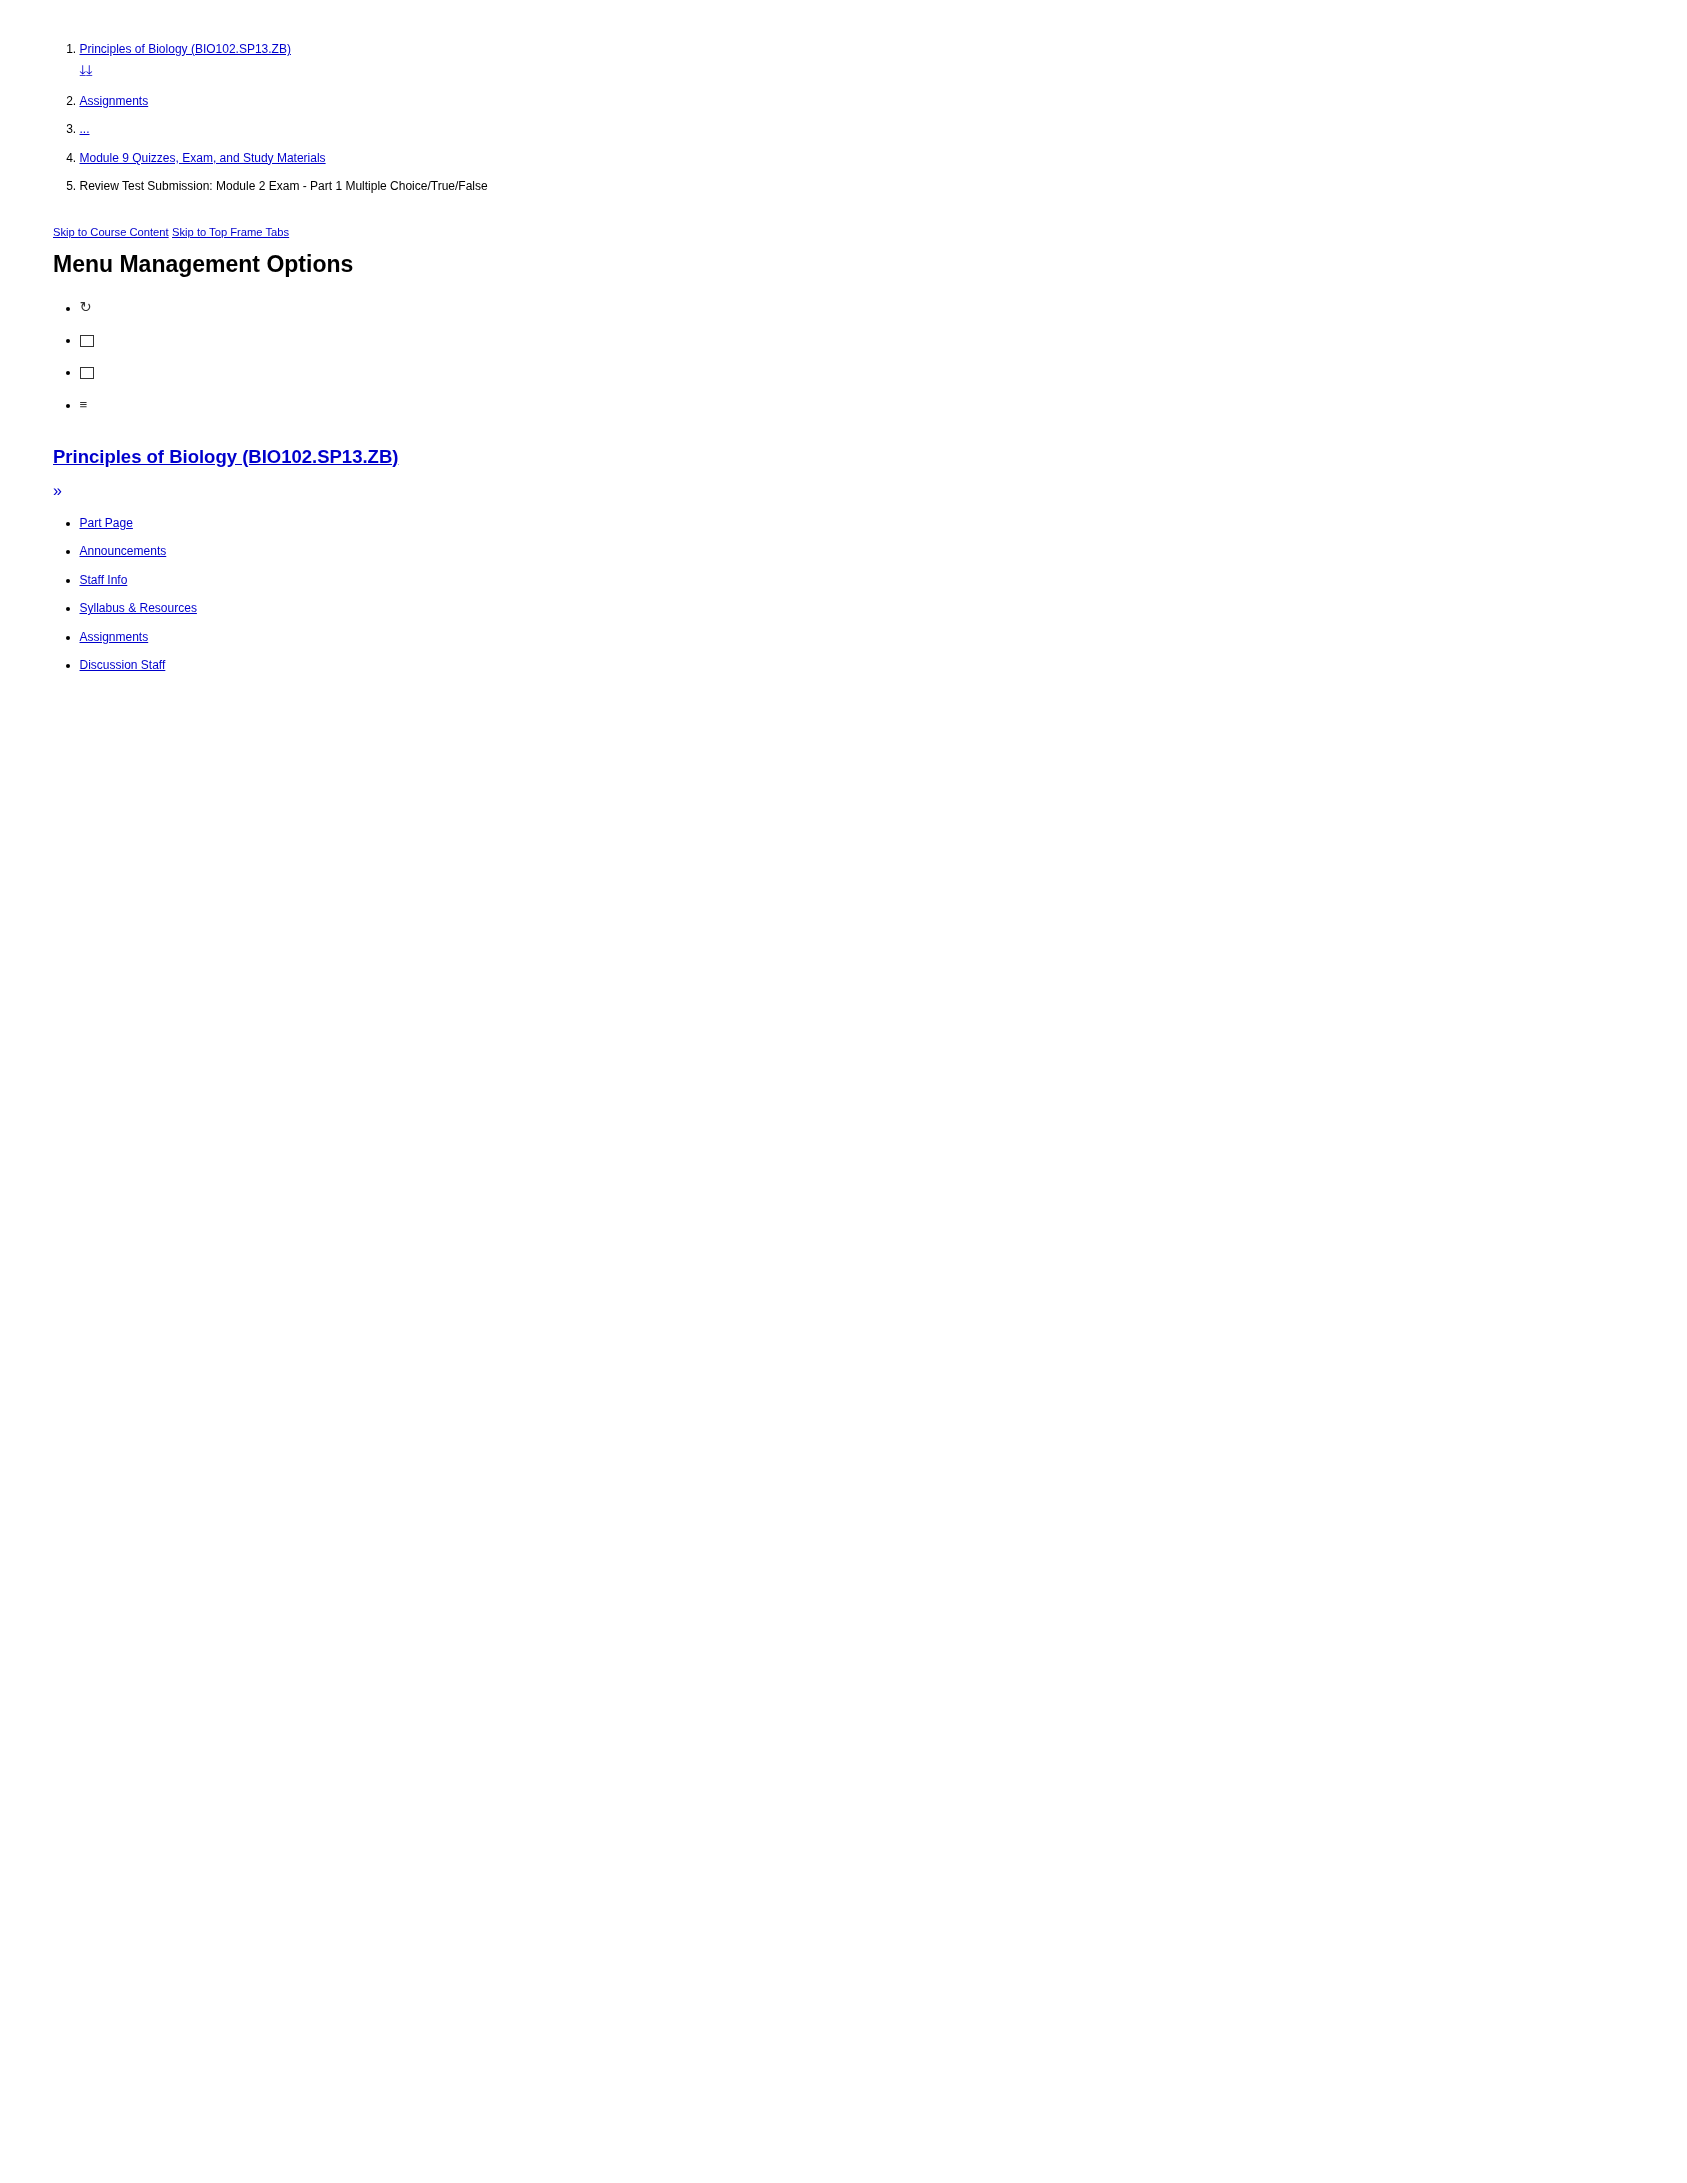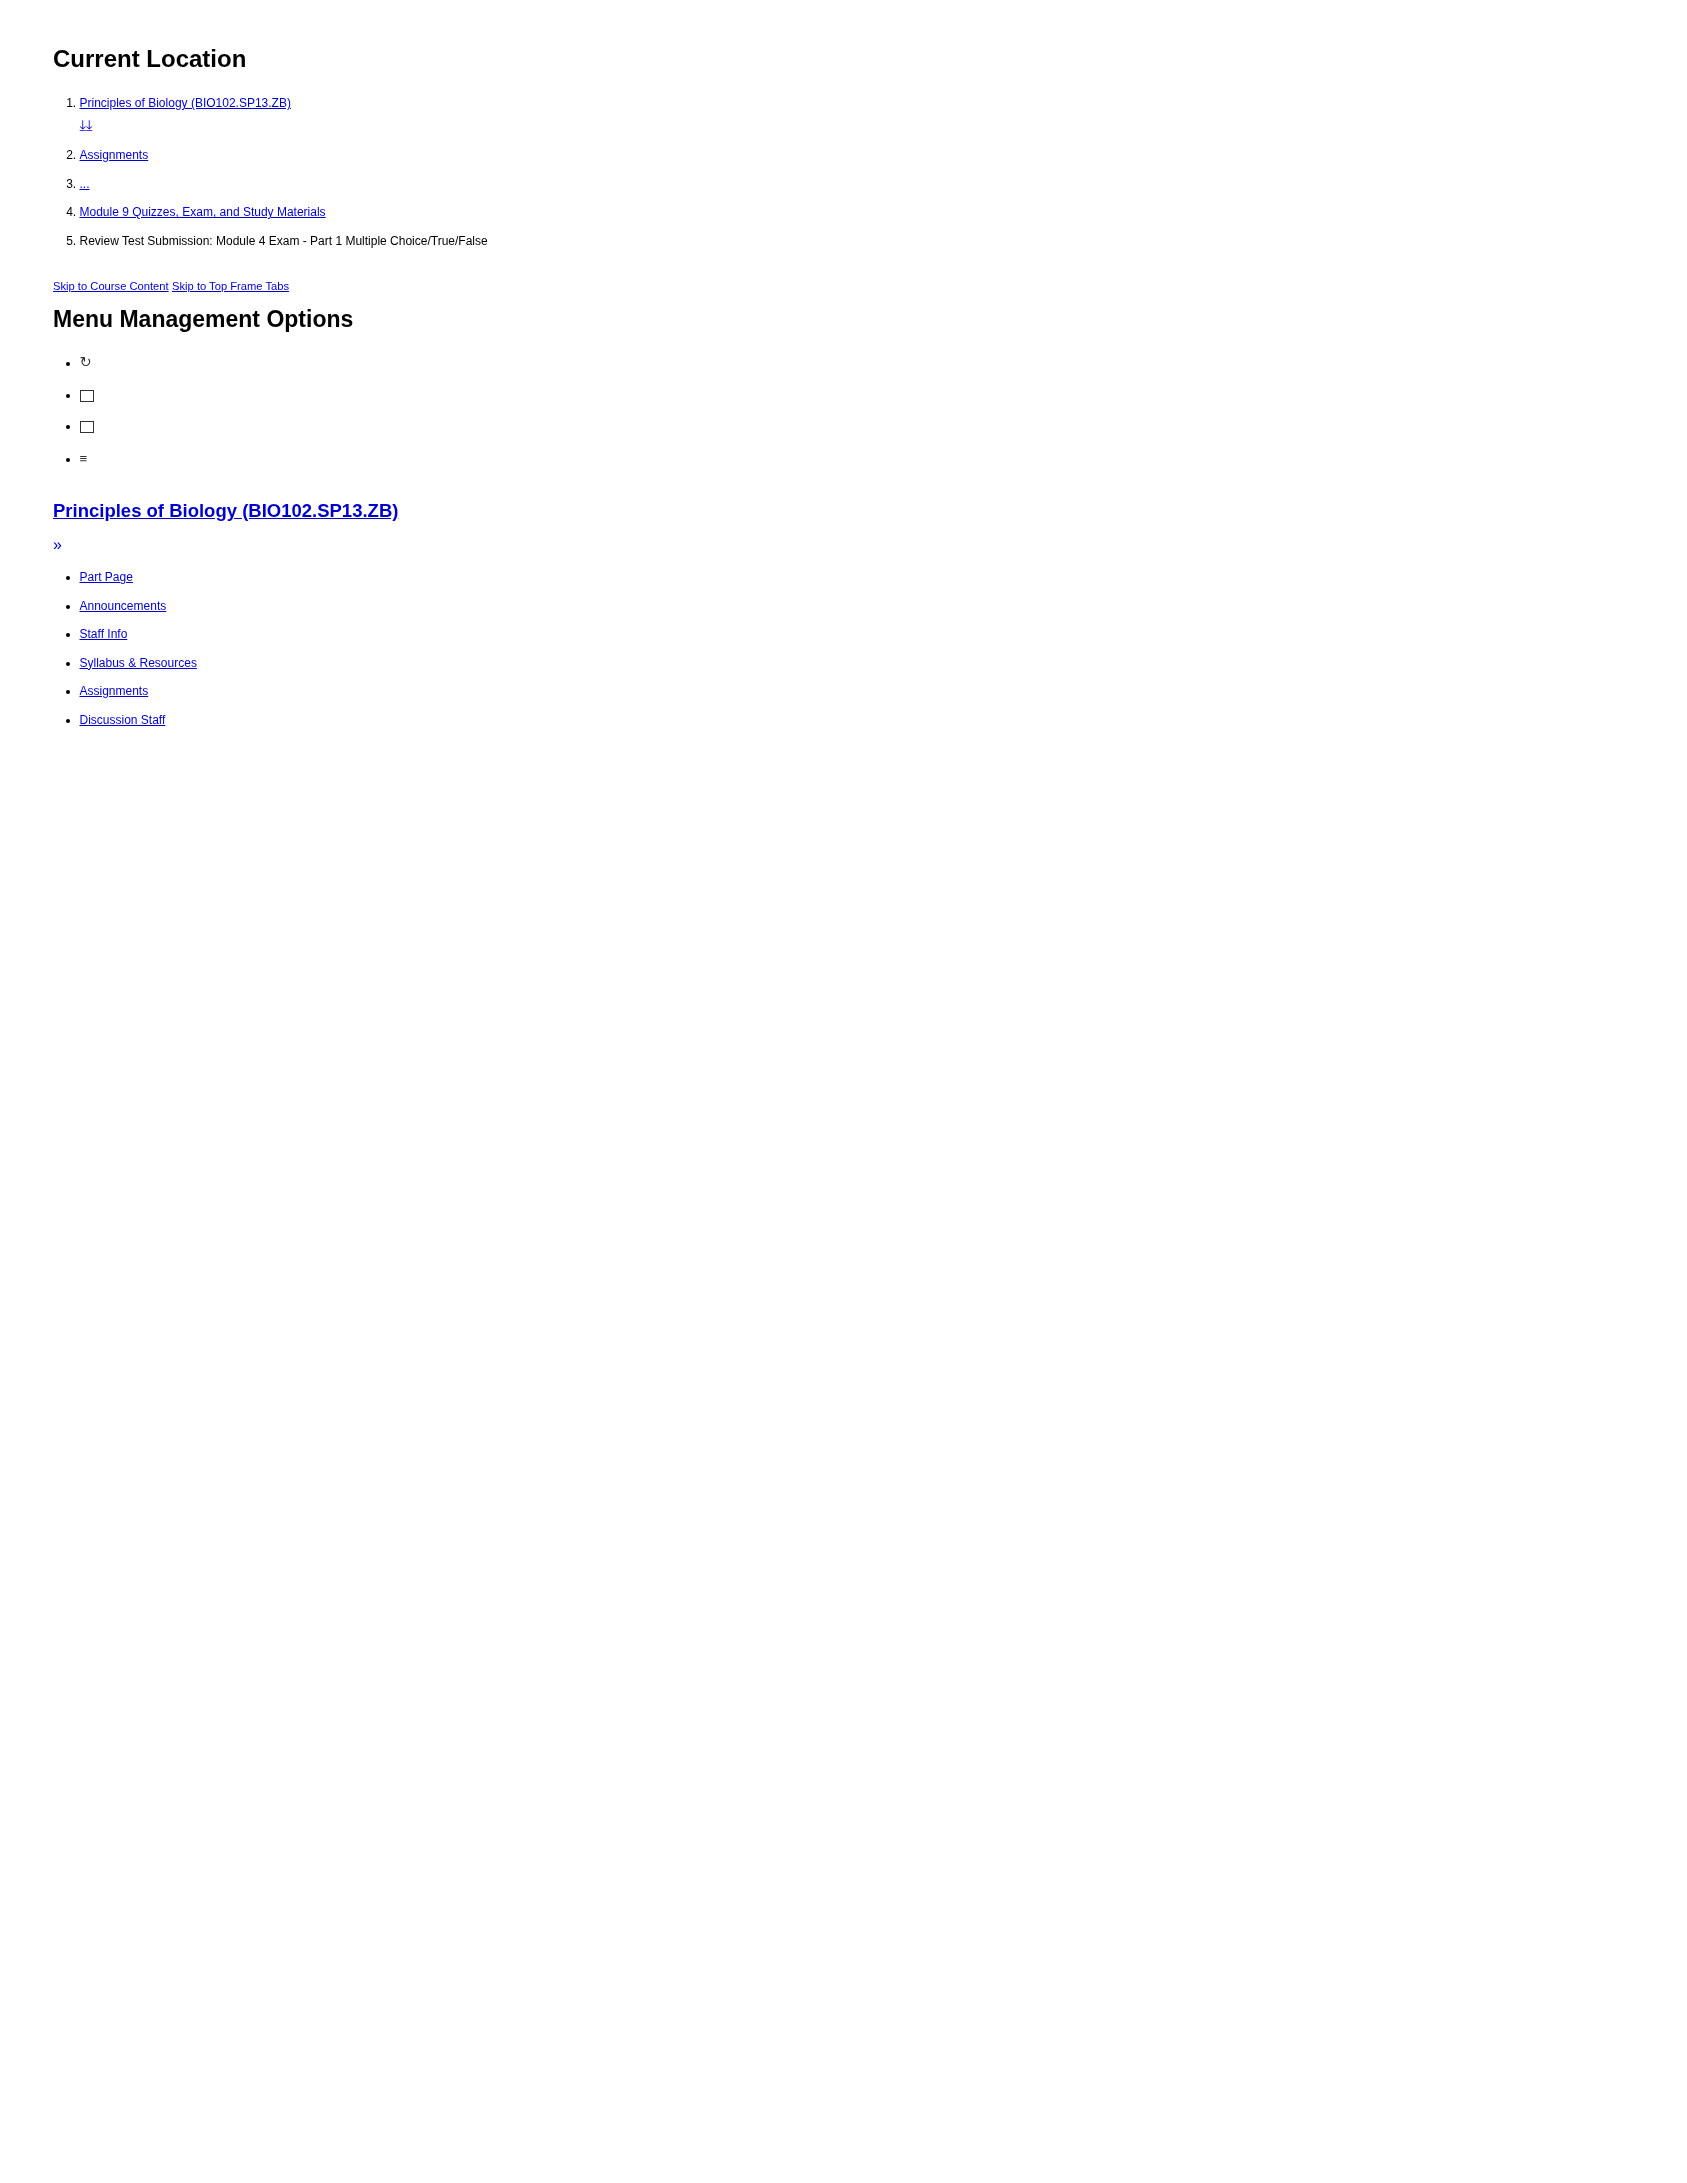--- a/index.html
+++ b/index.html
@@ -100,40 +100,39 @@
     }
 
     .static-text {
       color: #000;
     }
   </style>
 </head>
 <body>
 
 <div class="section">
-  <h1>Current Location</h1>
 
   <ol>
     <li>
       <a href="#">Principles of Biology (BIO102.SP13.ZB)</a>
       <div>
         <span style="color:#0000cc; font-size:14.6px;">⤓⤓</span>
       </div>
     </li>
     <li>
       <a href="#">Assignments</a>
     </li>
     <li>
       <a href="#">...</a>
     </li>
     <li>
       <a href="#">Module 9 Quizzes, Exam, and Study Materials</a>
     </li>
     <li>
-      <span class="static-text">Review Test Submission: Module 4 Exam - Part 1 Multiple Choice/True/False</span>
+      <span class="static-text">Review Test Submission: Module 2 Exam - Part 1 Multiple Choice/True/False</span>
     </li>
   </ol>
 </div>
 
 <div class="skip-links">
   <a href="#">Skip to Course Content</a>
   <span> </span>
   <a href="#">Skip to Top Frame Tabs</a>
 </div>
 

